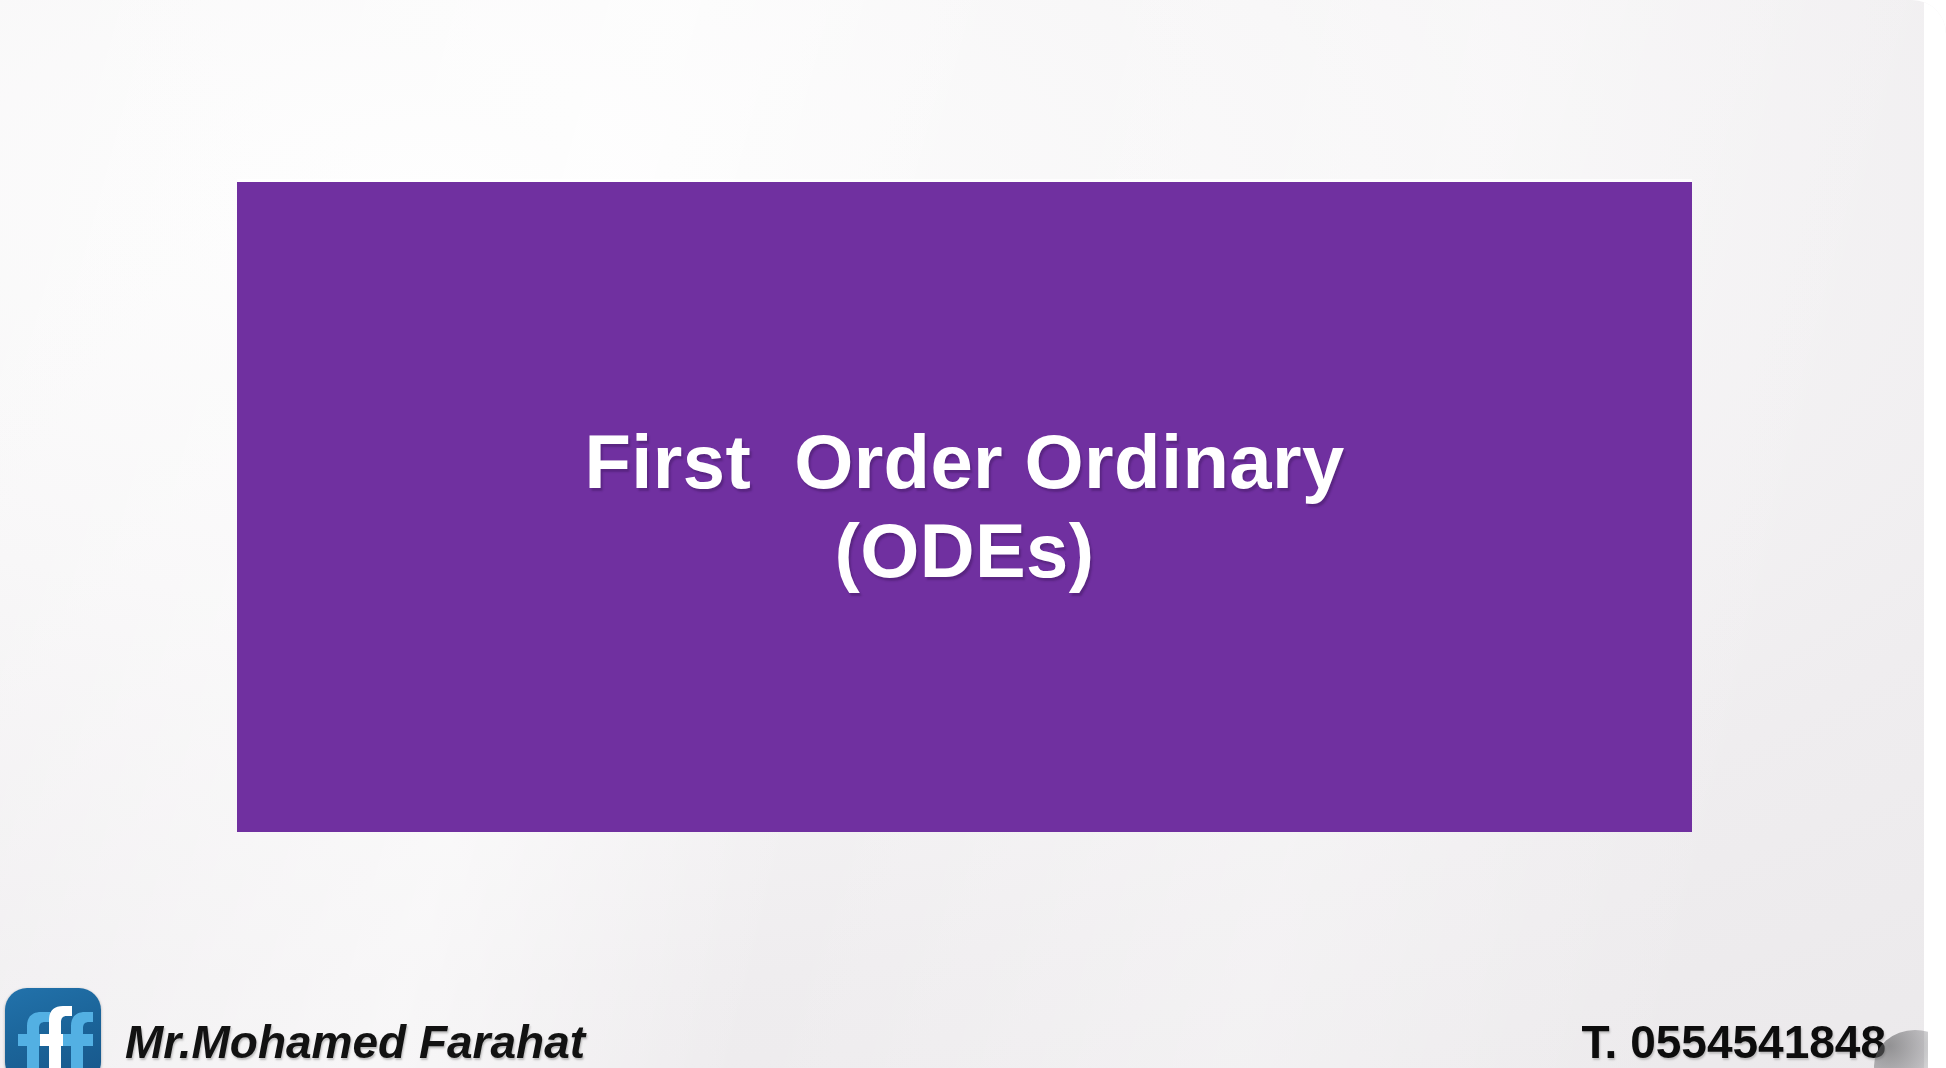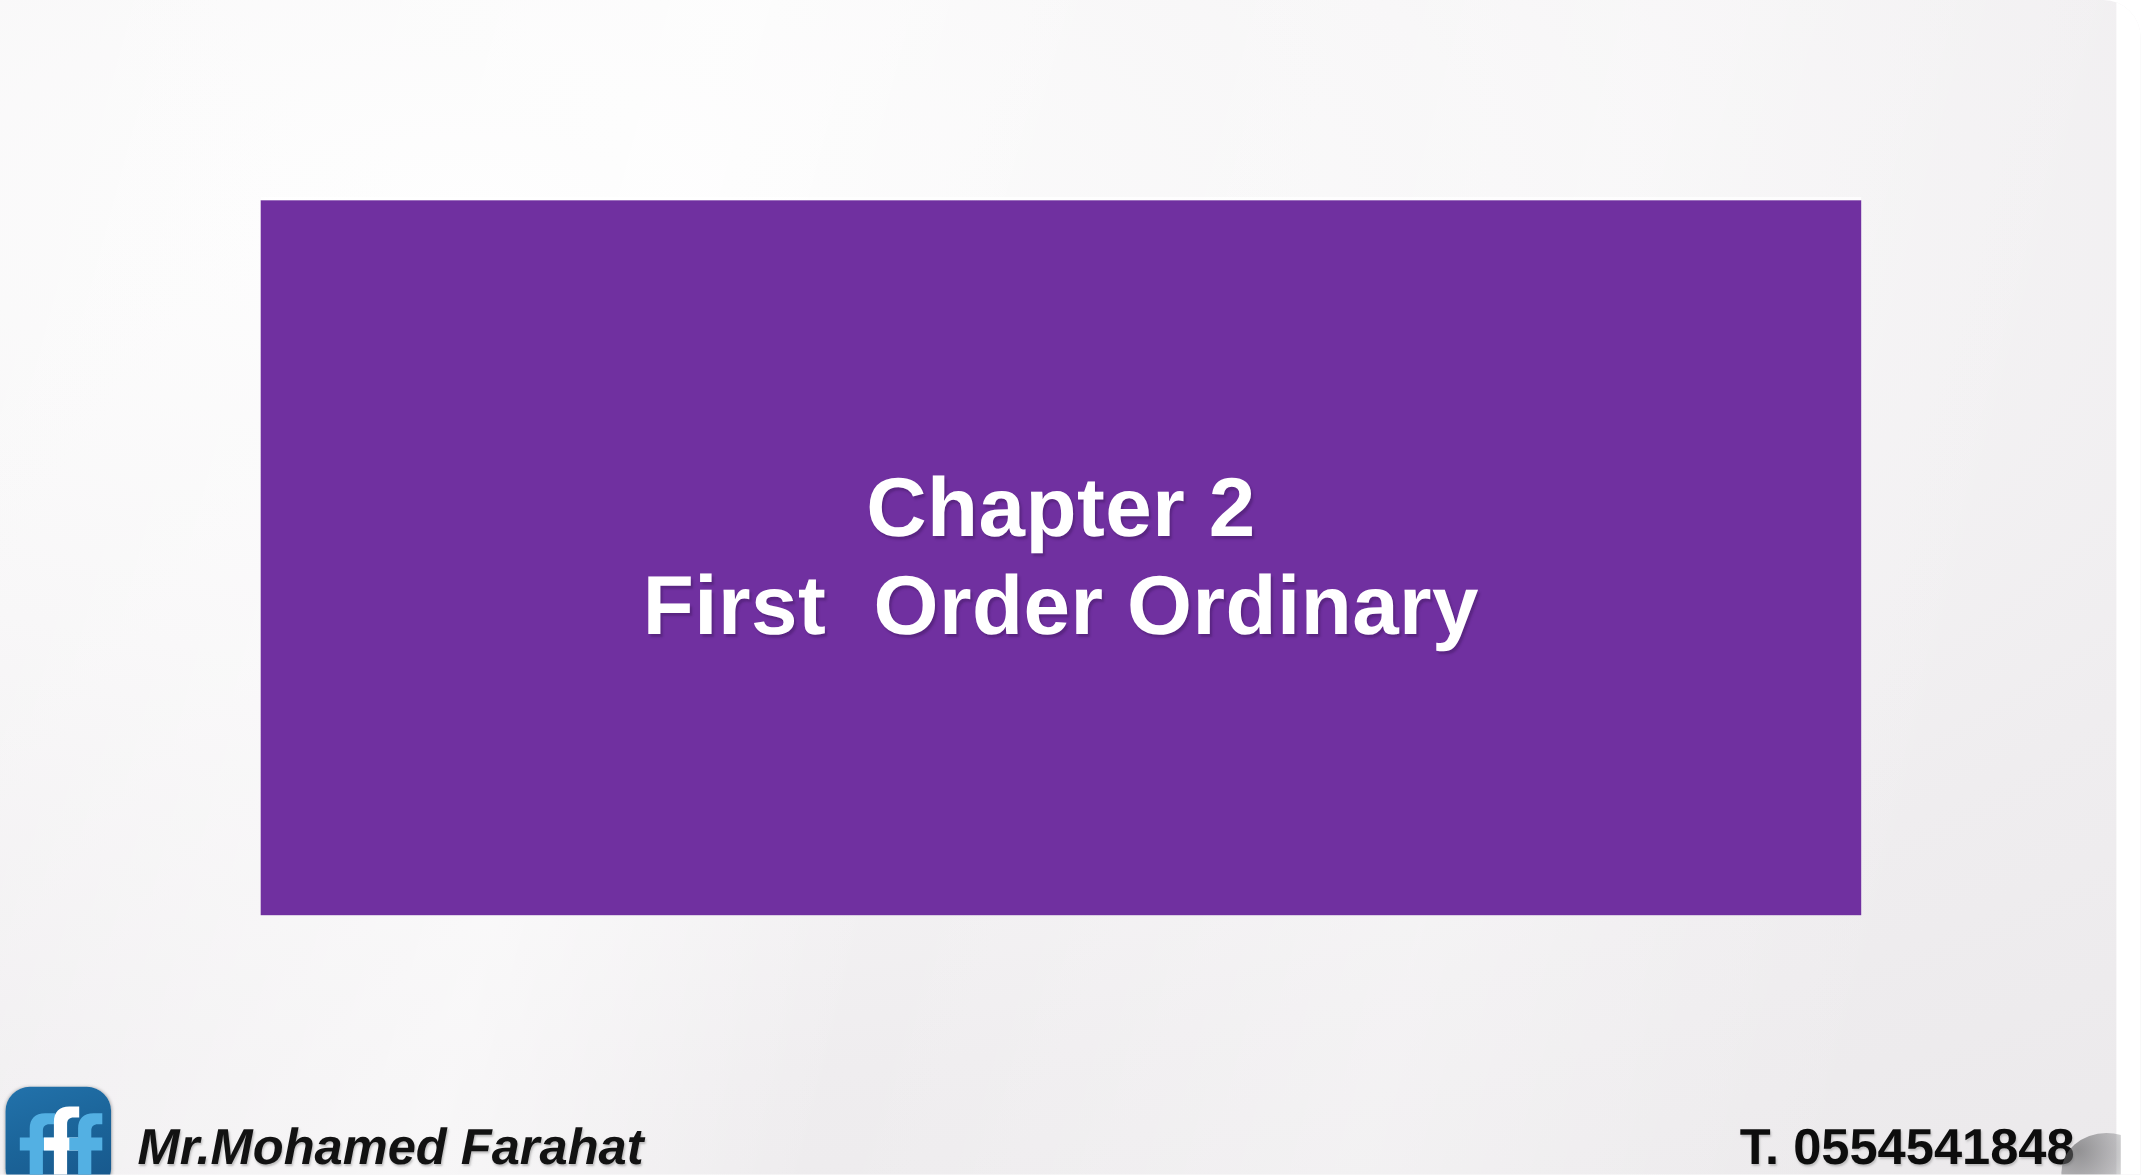--- a/index.html
+++ b/index.html
@@ -164,22 +164,22 @@
   }
 </style>
 </head>
 <body>
 
 <div class="slide">
 
   <div class="sheen"></div>
 
   <div class="title-panel">
-    <div class="title-line">Chapter 2</div>
     <div class="title-line">First  Order Ordinary</div>
+    <div class="title-line">(ODEs)</div>
   </div>
 
   <div class="footer">
 
     <div class="brand-logo">
       <svg width="96" height="96" viewBox="0 0 96 96" aria-hidden="true">
         <g>
 
           <path d="M36 24 C27 24 22 29 22 38 L22 46 L13 46 L13 58 L22 58 L22 86 L34 86 L34 58 L44 58 L44 46 L34 46 L34 40 C34 36 36 34 40 34 L45 34 L45 24 Z" fill="#53B0E3"></path>
 

